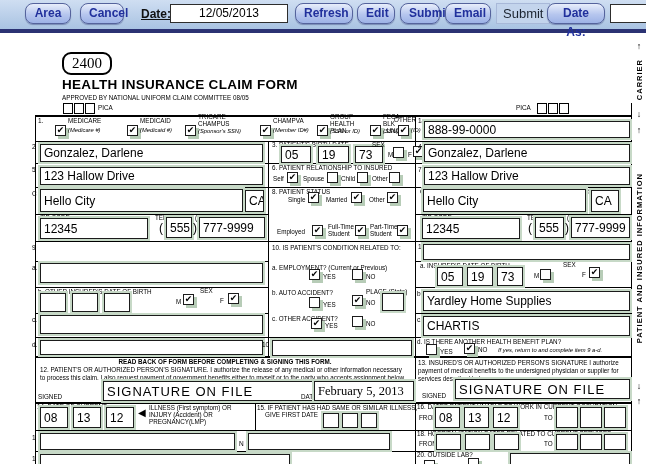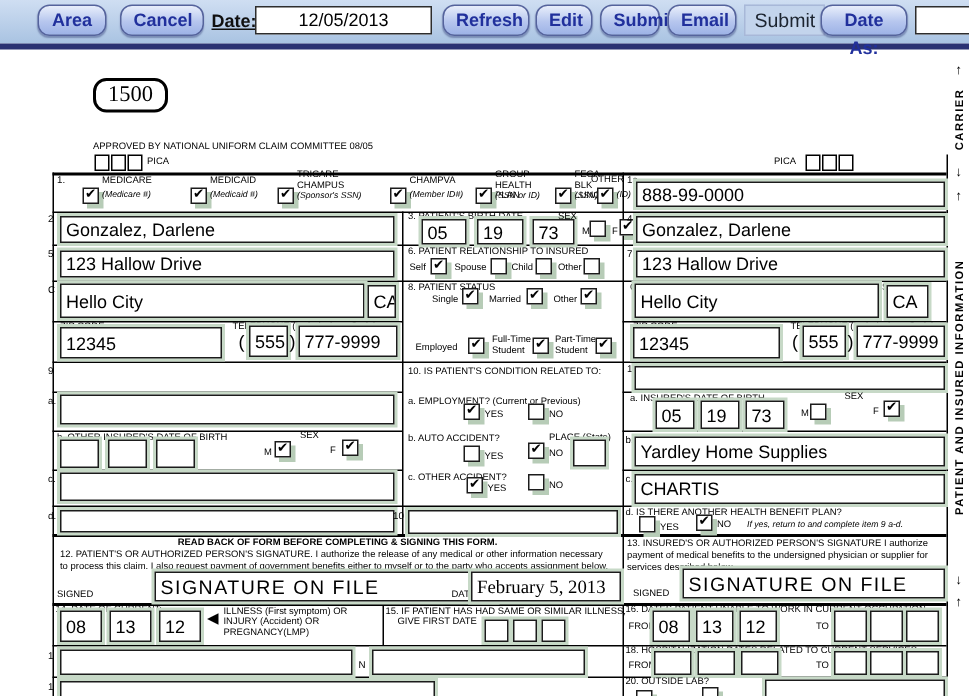--- a/index.html
+++ b/index.html
@@ -47,33 +47,34 @@
   .paren{position:absolute;font:12px "Liberation Sans",sans-serif;}
   .tri{position:absolute;font:10px/10px "DejaVu Sans",sans-serif;}
 </style>
 </head>
 <body>
 
 <div class="page">
 
   <div class="tb">
     <div class="btn" style="left:25px;width:46px;">Area</div>
-    <div class="btn" style="left:80px;width:56px;">Cancel</div>
+    <div class="btn" style="left:80px;width:44px;">Cancel</div>
     <div class="tblabel" style="left:141px;top:7px;text-decoration:underline;">Date:</div>
     <div class="tbinput" style="left:170px;width:118px;">12/05/2013</div>
     <div class="btn" style="left:295px;width:58px;">Refresh</div>
     <div class="btn" style="left:357px;width:38px;">Edit</div>
     <div class="btn" style="left:400px;width:40px;">Submit</div>
     <div class="btn" style="left:445px;width:46px;">Email</div>
     <div class="flatbtn" style="left:496px;width:54px;">Submit</div>
     <div class="btn" style="left:547px;width:58px;">Date As:</div>
     <div class="tbinput" style="left:610px;width:42px;"></div>
   </div>
 
-  <div class="hdr1500">1500</div>
+  <div class="hdr1500">2400</div>
+  <div class="title">HEALTH INSURANCE CLAIM FORM</div>
   <div class="lbl" style="left:62px;top:95px;">APPROVED BY NATIONAL UNIFORM CLAIM COMMITTEE 08/05</div>
   <i class="pbox" style="left:63px;top:103px;"></i>
   <i class="pbox" style="left:74px;top:103px;"></i>
   <i class="pbox" style="left:85px;top:103px;"></i>
   <div class="lbl" style="left:98px;top:105px;">PICA</div>
   <div class="lbl" style="left:516px;top:105px;">PICA</div>
   <i class="pbox" style="left:537px;top:103px;"></i>
   <i class="pbox" style="left:548px;top:103px;"></i>
   <i class="pbox" style="left:559px;top:103px;"></i>
 

